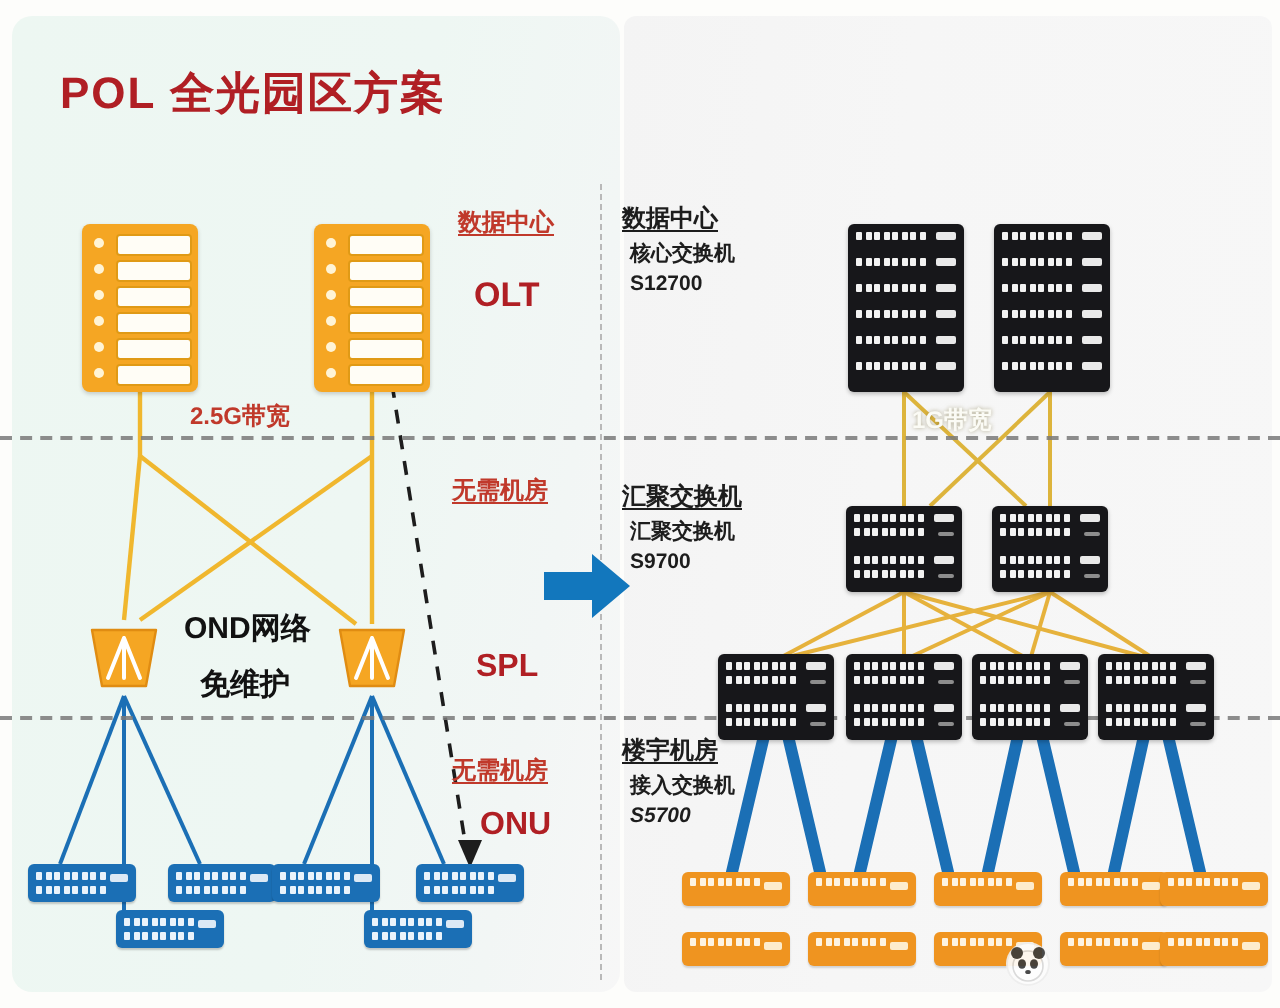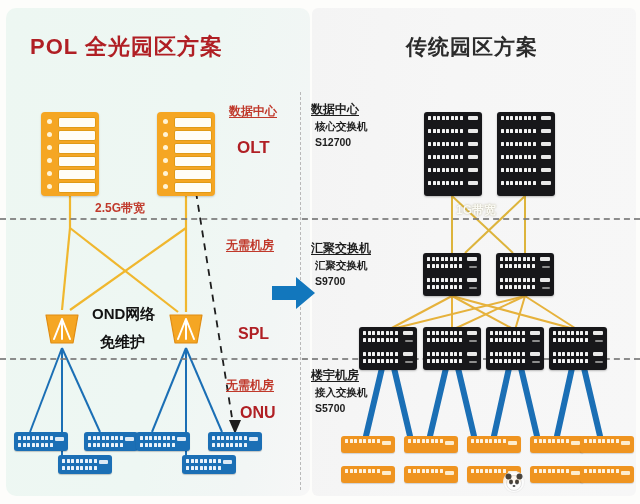--- a/index.html
+++ b/index.html
@@ -192,21 +192,20 @@
       <line x1="521" y1="368" x2="537" y2="436"></line>
       <line x1="572" y1="368" x2="557" y2="436"></line>
       <line x1="584" y1="368" x2="600" y2="436"></line>
     </g>
   </svg>
 
   <div class="hdiv d1"></div>
   <div class="hdiv d2"></div>
 
   <div class="title-left">POL 全光园区方案</div>
-  <div class="title-right">传统园区方案</div>
 
   <div class="olt" style="left:41px;top:112px;">
     <div class="led" style="top:7px;"></div>
       <div class="slot" style="top:5px;"></div>
     <div class="led" style="top:20px;"></div>
       <div class="slot" style="top:18px;"></div>
     <div class="led" style="top:33px;"></div>
       <div class="slot" style="top:31px;"></div>
     <div class="led" style="top:46px;"></div>
       <div class="slot" style="top:44px;"></div>
@@ -402,21 +401,21 @@
   <div class="lbl lbl-dark-u" style="left:311px;top:101px;">数据中心</div>
   <div class="lbl lbl-dark" style="left:315px;top:120px;">核心交换机</div>
   <div class="lbl lbl-dark" style="left:315px;top:136px;">S12700</div>
 
   <div class="lbl lbl-dark-u" style="left:311px;top:240px;">汇聚交换机</div>
   <div class="lbl lbl-dark" style="left:315px;top:259px;">汇聚交换机</div>
   <div class="lbl lbl-dark" style="left:315px;top:275px;">S9700</div>
 
   <div class="lbl lbl-dark-u" style="left:311px;top:367px;">楼宇机房</div>
   <div class="lbl lbl-dark" style="left:315px;top:386px;">接入交换机</div>
-  <div class="lbl lbl-dark" style="left:315px;top:402px;">S5700</div>
+  <div class="lbl lbl-dark" style="left:315px;top:402px;font-style:italic;">S5700</div>
 
   <div class="lbl lbl-bw-light" style="left:456px;top:202px;">1G带宽</div>
 
   <div class="blk" style="left:424px;top:112px;width:58px;height:84px;">
     <div class="prow" style="top:4px;">
         <i class="p"></i>
         <i class="p"></i>
         <i class="p"></i>
         <i class="p"></i>
         <i class="p"></i>

